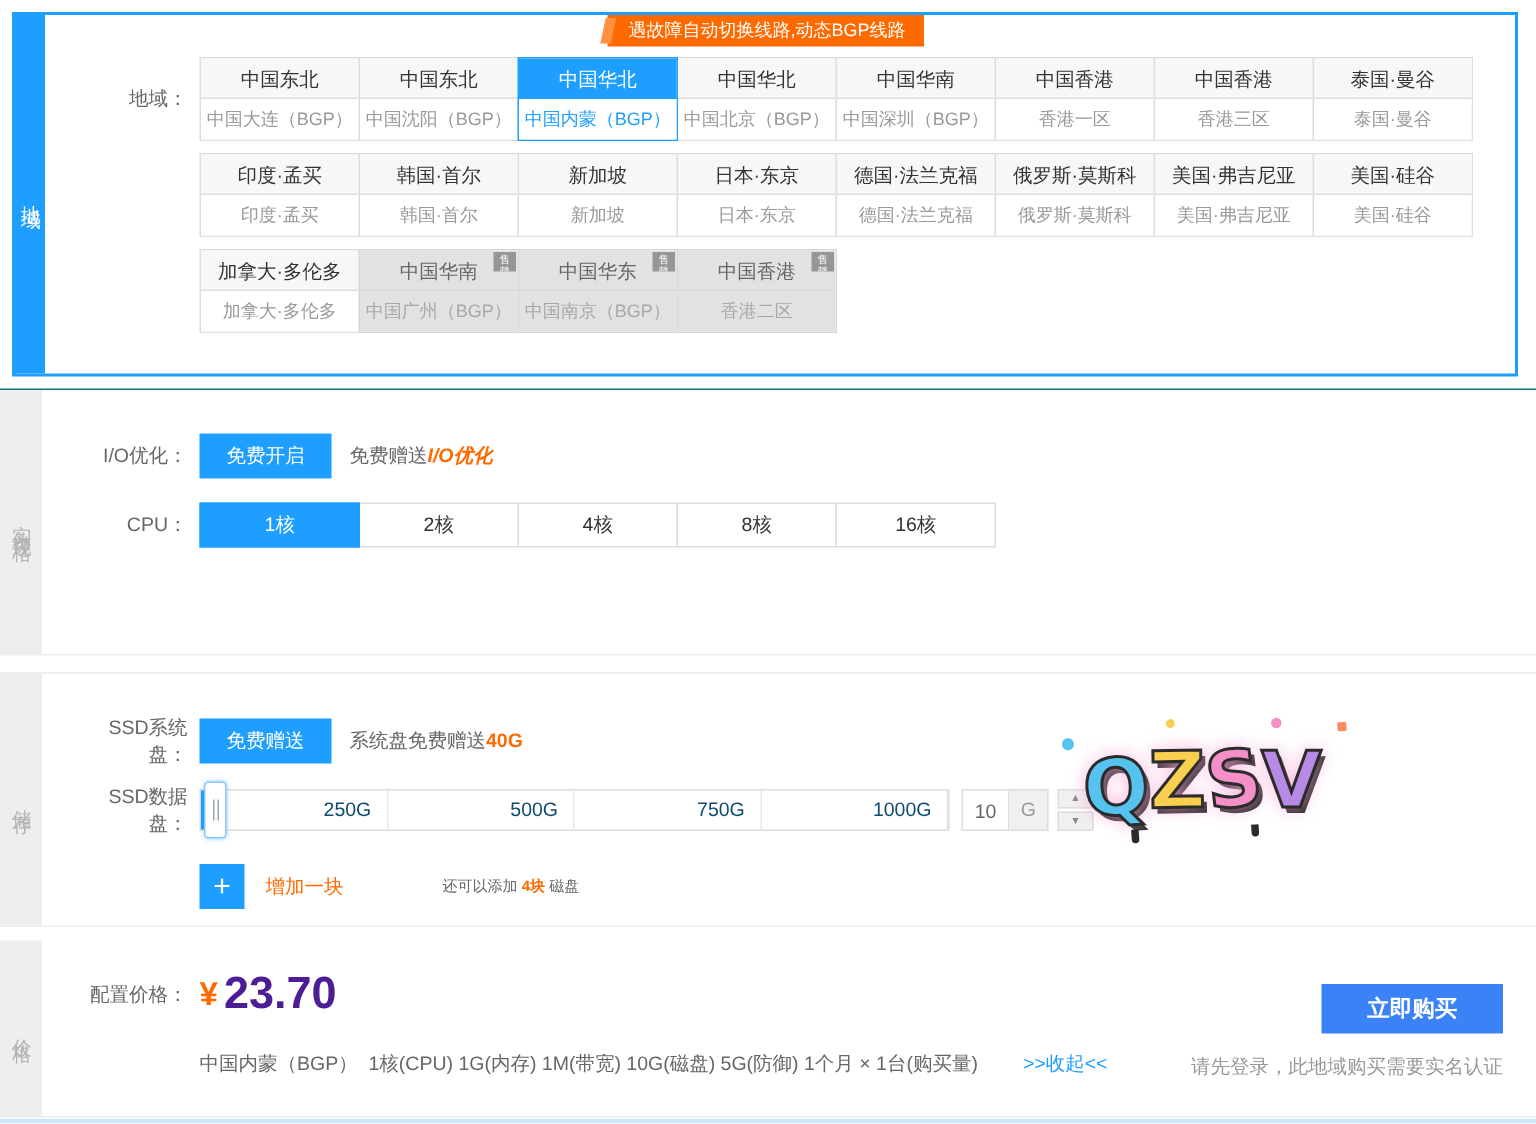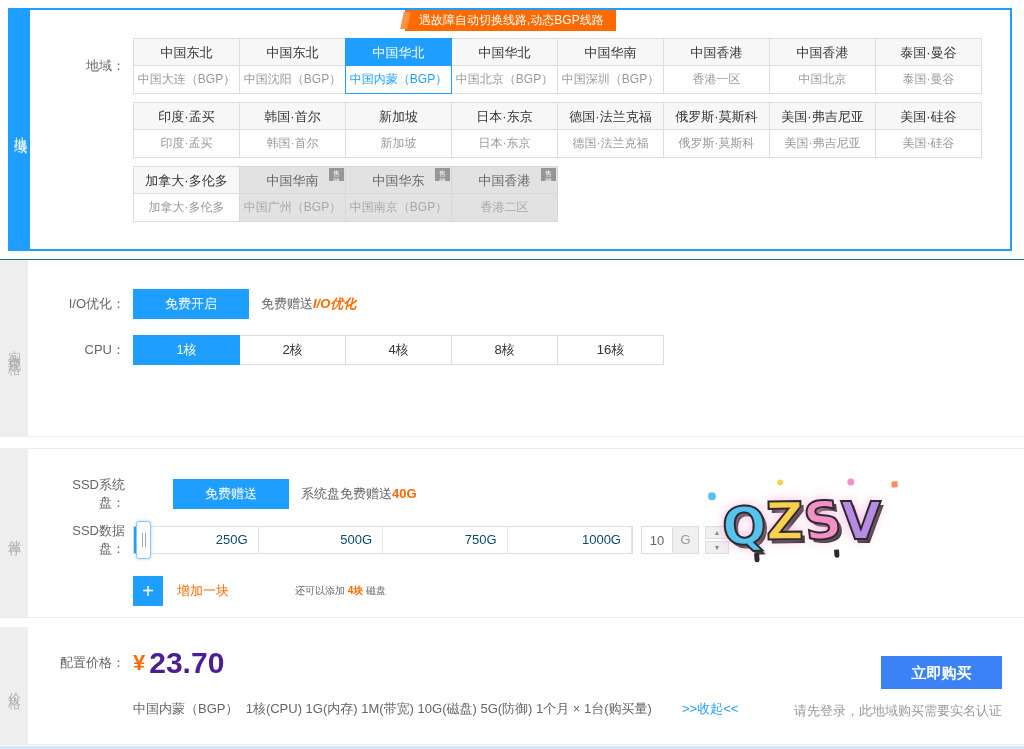--- a/index.html
+++ b/index.html
@@ -43,33 +43,33 @@
   .rcell.sel .rcell-t { background:#1E9FFF; border-bottom-color:#1E9FFF; color:#fff; }
   .rcell.sel .rcell-s { color:#1E9FFF; }
   .rcell.dis { border-color:#d8d8d8; }
   .rcell.dis .rcell-t { background:#e2e2e2; border-bottom-color:#d8d8d8; color:#666; }
   .rcell.dis .rcell-s { background:#e2e2e2; color:#a8a8a8; }
   .soldout { position:absolute; top:1px; right:1px; background:#969696; color:#fff; font-size:7px; line-height:8px; padding:2px 1px; width:15px; height:13px; text-align:center; overflow:hidden; }
 
   
   .inst-rows { padding-top:29px; }
   .inst-rows .row { margin-bottom:16px; height:30px; align-items:center; }
-  .btn-blue { width:116px; height:30px; background:#1E9FFF; color:#fff; font-size:13px; border:none; text-align:center; line-height:30px; cursor:pointer; }
+  .btn-blue { width:88px; height:30px; background:#1E9FFF; color:#fff; font-size:13px; border:none; text-align:center; line-height:30px; cursor:pointer; }
   .note { font-size:13px; color:#666; margin-left:12px; }
   .note .hl { color:#FF6A00; font-weight:bold; }
   .note .hl.it { font-style:italic; }
   .opt-group { display:flex; }
   .opt { width:107px; height:30px; line-height:28px; text-align:center; font-size:13px; color:#333; background:#fff; border:1px solid #ddd; margin-left:-1px; cursor:pointer; }
   .opt:first-child { margin-left:0; }
   .opt.sel { background:#1E9FFF; border-color:#1E9FFF; color:#fff; position:relative; z-index:2; }
 
   
   .stor-rows { padding-top:30px; }
   .stor-rows .row { align-items:center; }
-  .row-sysdisk { height:30px; margin-bottom:16px;gap:40px; }
+  .row-sysdisk { height:30px; margin-bottom:16px; }
   .row-datadisk { height:30px; margin-bottom:21px; }
   .row-adddisk { height:30px; }
   .slider { position:relative; display:flex; width:500px; height:28px; border:1px solid #ddd; background:#fff; }
   .seg { flex:1; text-align:right; padding-right:10px; line-height:26px; font-size:13px; color:#0c4a6e; border-right:1px solid #e7e7e7; }
   .seg:last-child { border-right:none; }
   .slider-fill { position:absolute; left:0; top:0; width:7px; height:26px; background:#1E9FFF; }
   .slider-handle { position:absolute; left:2px; top:-6px; width:15px; height:38px; background:#fff; border:1px solid #8fc8f8; border-radius:3px; box-shadow:0 0 3px rgba(30,159,255,.45); cursor:ew-resize; }
   .slider-handle::before, .slider-handle::after { content:""; position:absolute; top:11px; width:1px; height:14px; background:#9aa7b5; }
   .slider-handle::before { left:5px; }
   .slider-handle::after { left:8px; }
@@ -146,21 +146,21 @@
             <div class="rcell">
               <div class="rcell-t">中国华南</div>
               <div class="rcell-s">中国深圳（BGP）</div>
             </div>
             <div class="rcell">
               <div class="rcell-t">中国香港</div>
               <div class="rcell-s">香港一区</div>
             </div>
             <div class="rcell">
               <div class="rcell-t">中国香港</div>
-              <div class="rcell-s">中国北京</div>
+              <div class="rcell-s">香港三区</div>
             </div>
             <div class="rcell">
               <div class="rcell-t">泰国·曼谷</div>
               <div class="rcell-s">泰国·曼谷</div>
             </div>
           </div>
         </div>
         <div class="row region-row">
           <div class="row-label"></div>
           <div class="grid">

